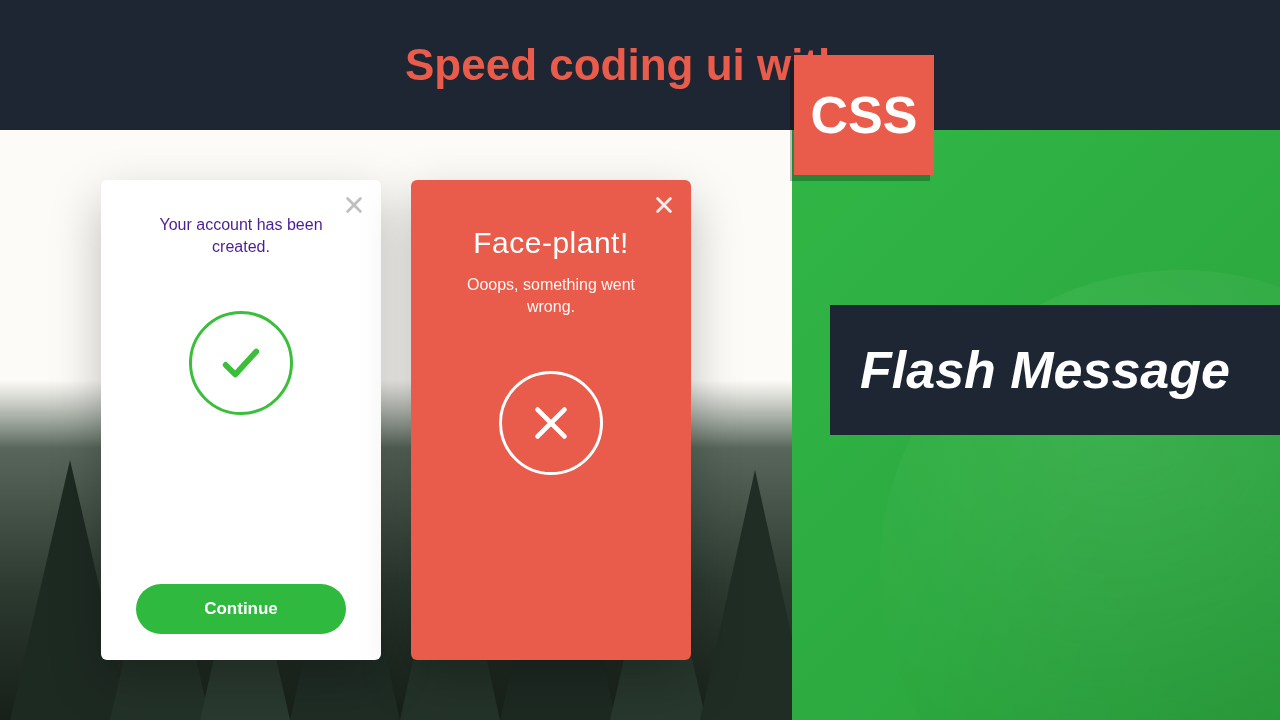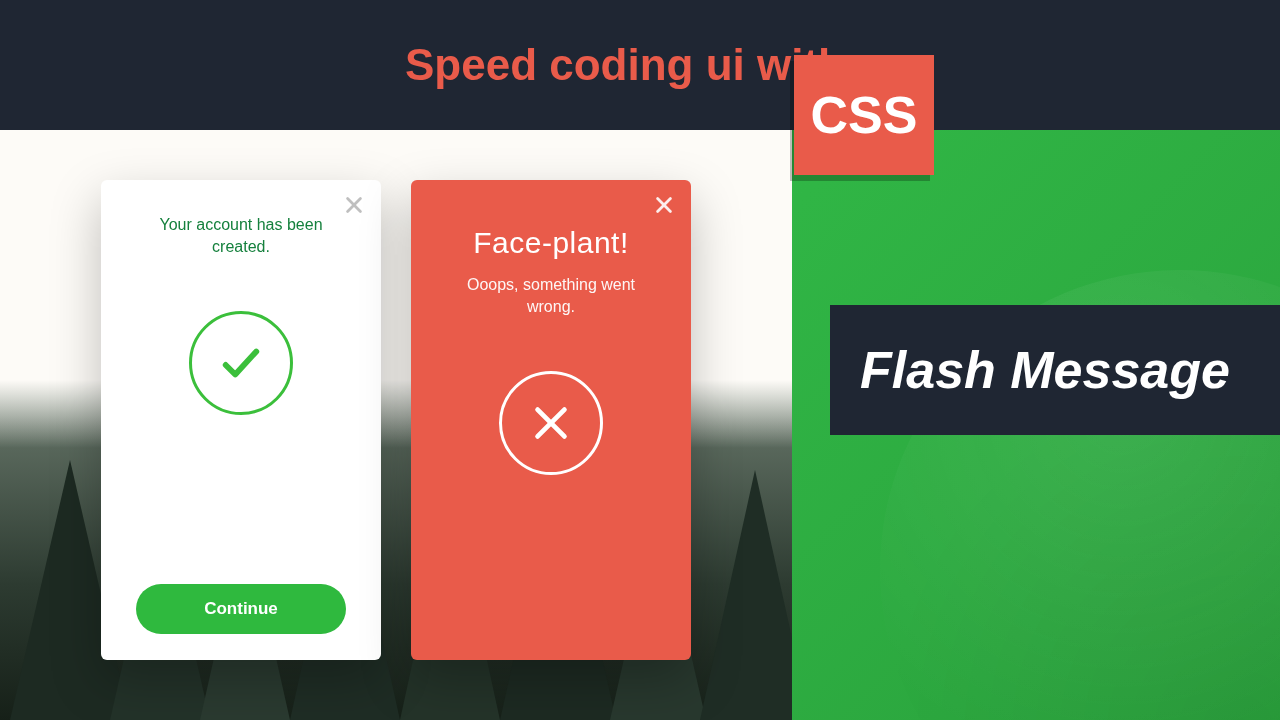--- a/index.html
+++ b/index.html
@@ -149,21 +149,21 @@
     font-weight: 400;
     letter-spacing: .5px;
   }
   .card p {
     margin-top: 14px;
     font-size: 16px;
     line-height: 1.4;
     text-align: center;
     max-width: 210px;
   }
-  .card-success p { color: #15803d; }
+  .card-success p { color: #4c1d95; }
   .card-error   p { color: #fff; opacity: .95; }
 
   .status-icon {
     margin-top: 52px;
     width: 104px; height: 104px;
     border-radius: 50%;
     display: flex; align-items: center; justify-content: center;
   }
   .card-success .status-icon { border: 3px solid #3bbf3b; }
   .card-error   .status-icon { border: 3px solid #ffffff; }

